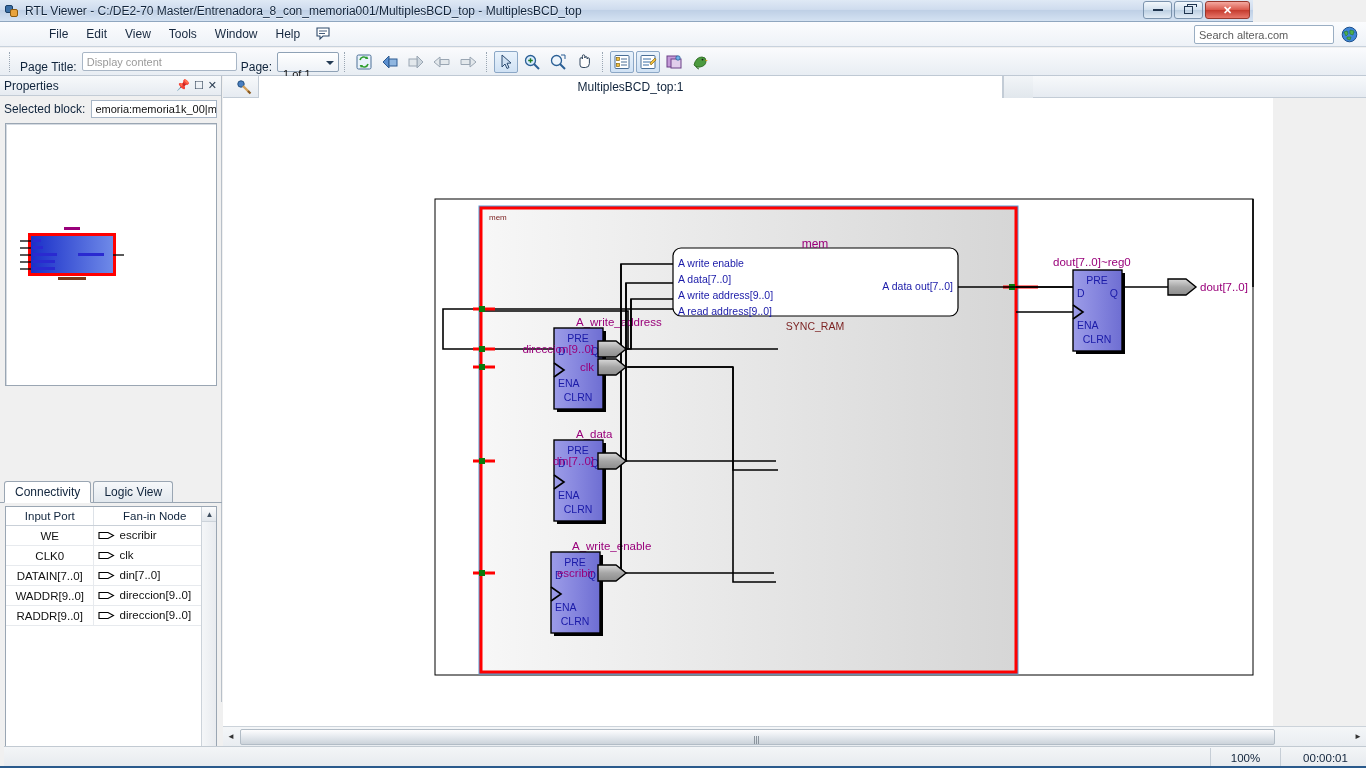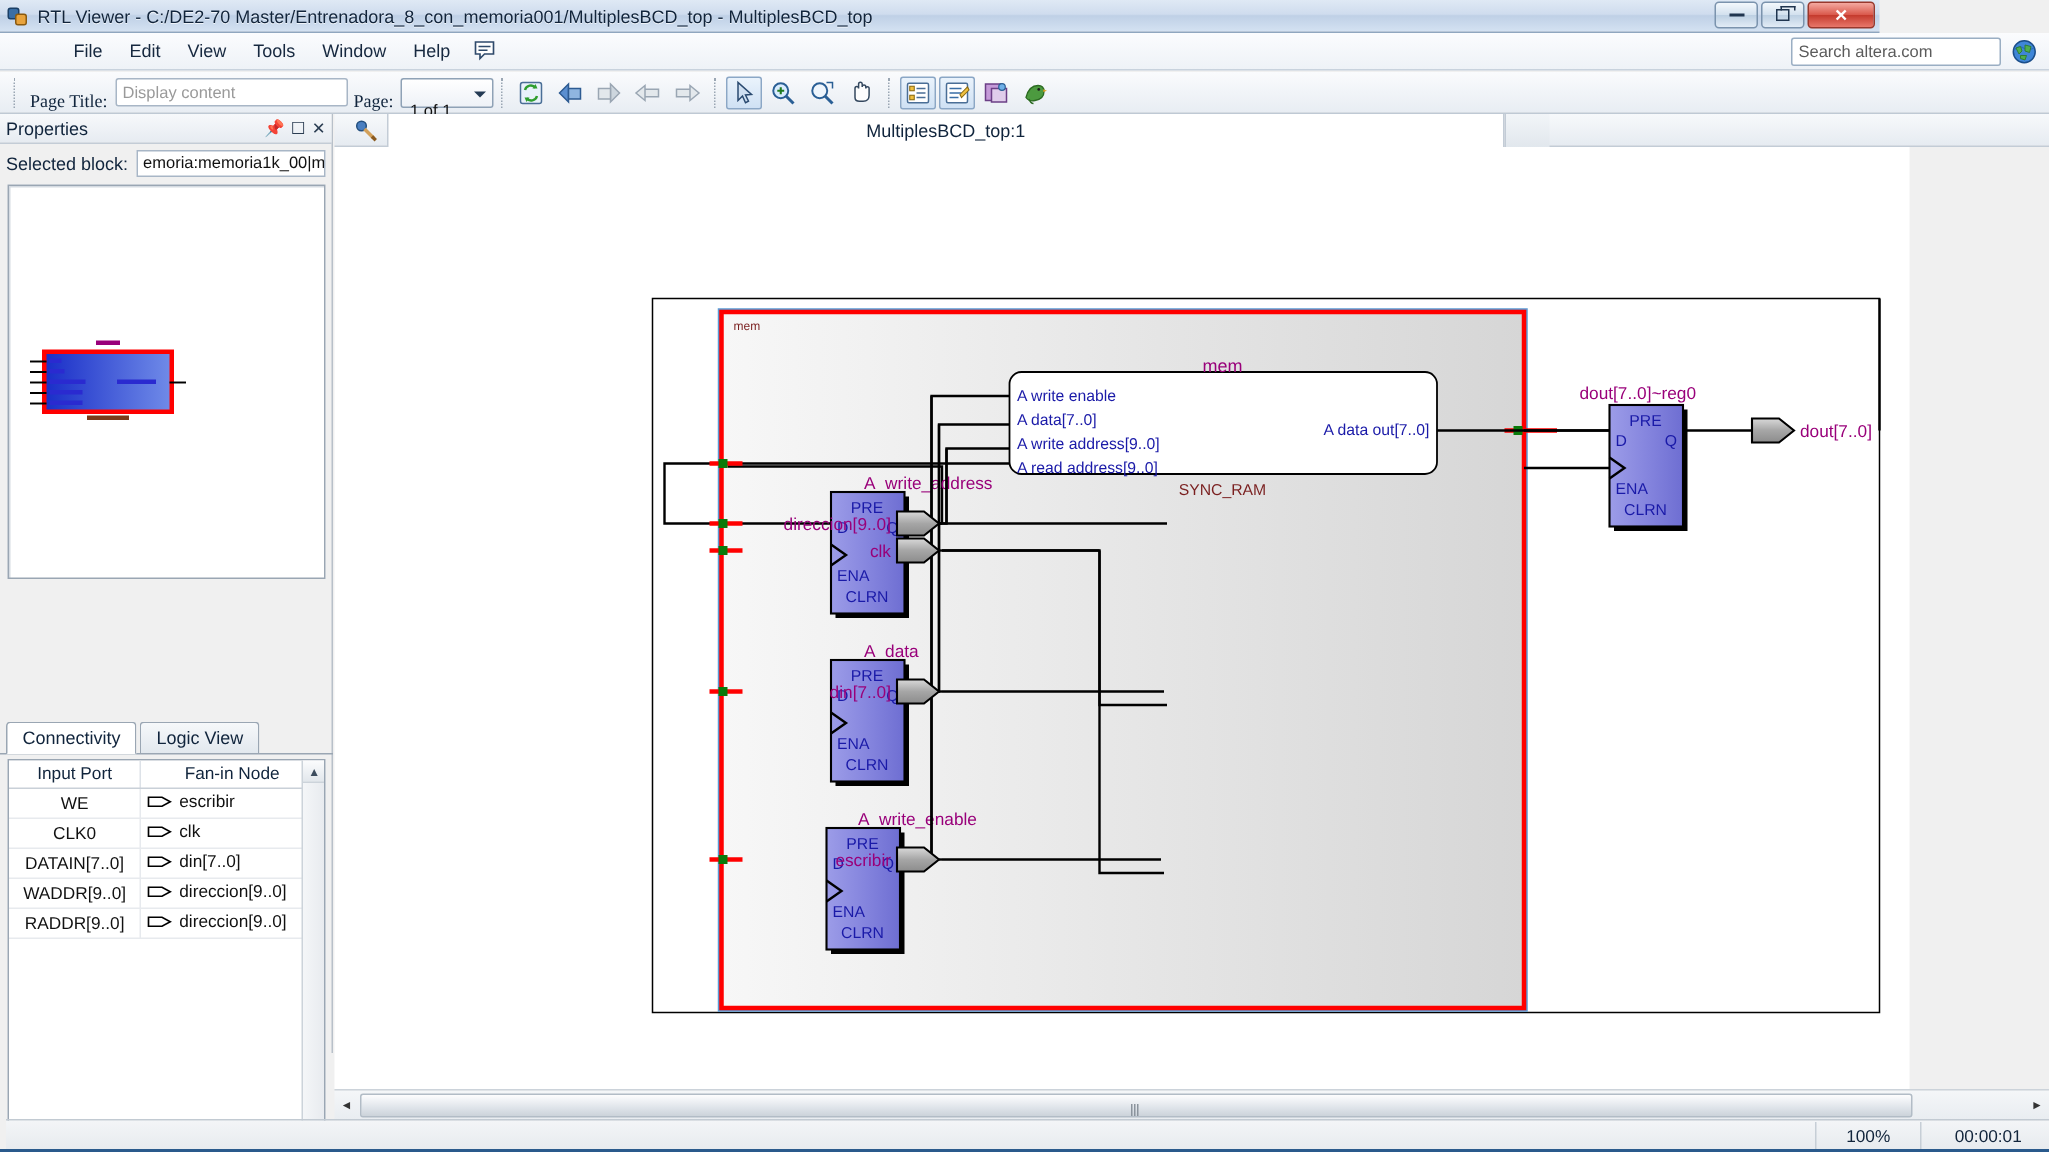--- a/index.html
+++ b/index.html
@@ -72,21 +72,21 @@
   }
   .globe-icon { position:absolute; right: 8px; top: 4px; width: 17px; height: 17px; }
 
   
   .toolbar {
     position: absolute; left: 0; top: 48px; width: 1366px; height: 28px;
     background: linear-gradient(to bottom, #fafbfd, #e8edf3);
     border-bottom: 1px solid #bfc9d4;
     display: flex; align-items: center; padding-left: 4px;
   }
-  .tb-label { font-size: 12px; color: #10243c; margin: 11px 5px 0 4px; font-family: Liberation Serif, serif; }
+  .tb-label { font-size: 12px; color: #10243c; margin: 11px 5px 0 4px; }
   .tb-input {
     width: 155px; height: 19px; background: #fff;
     border: 1px solid #a8b6c6; border-radius: 2px;
     font-size: 11px; color: #9a9a9a; padding: 2px 4px; line-height:15px;
   }
   .tb-combo {
     width: 62px; height: 20px; background: linear-gradient(to bottom,#ffffff,#eef2f7);
     border: 1px solid #8fa2b6; border-radius: 2px;
     font-size: 11px; color: #111; padding: 14px 16px 2px 5px; line-height: 15px;
     position: relative;

